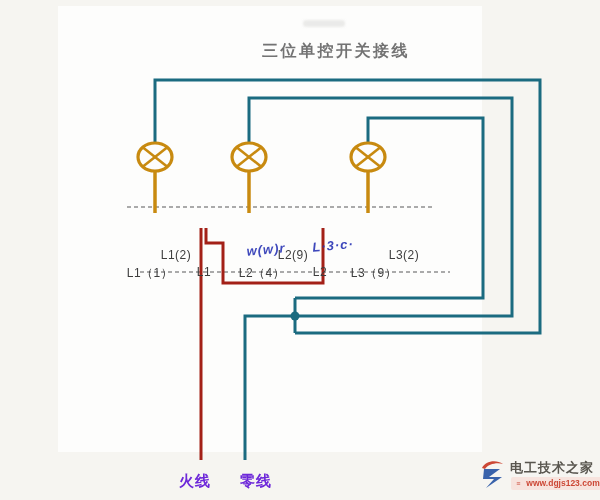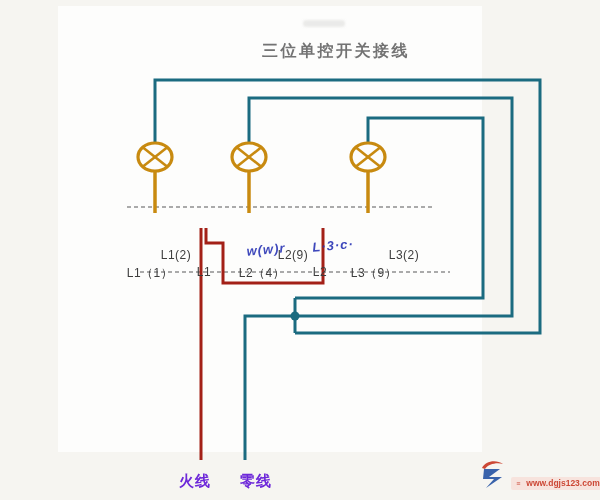--- a/index.html
+++ b/index.html
@@ -129,20 +129,21 @@
   <div class="hand" style="left:333px;top:238px">L·3·c·</div>
 
   <div class="power-label" style="left:195px">火线</div>
   <div class="power-label" style="left:256px">零线</div>
 
   <div class="watermark">
     <svg class="wm-icon" width="26" height="32" viewBox="0 0 26 32">
       <path d="M2,10 C5,3 16,1 23,6 C17,4 8,6 5,11 Z" fill="var(--watermark-red,#cc4836)"></path>
       <path d="M4,11 L20,11 L9,19 L22,19 L6,30 L14,21 L3,21 Z" fill="var(--watermark-blue,#3a63ab)"></path>
     </svg>
+    <div class="wm-name">电工技术之家</div>
     <div class="wm-url-strip">
       <span class="wm-dash">≡</span>
       <span class="wm-url">www.dgjs123.com</span>
       <span class="wm-dash">≡</span>
     </div>
   </div>
 
 </div>
 
 </body></html>

